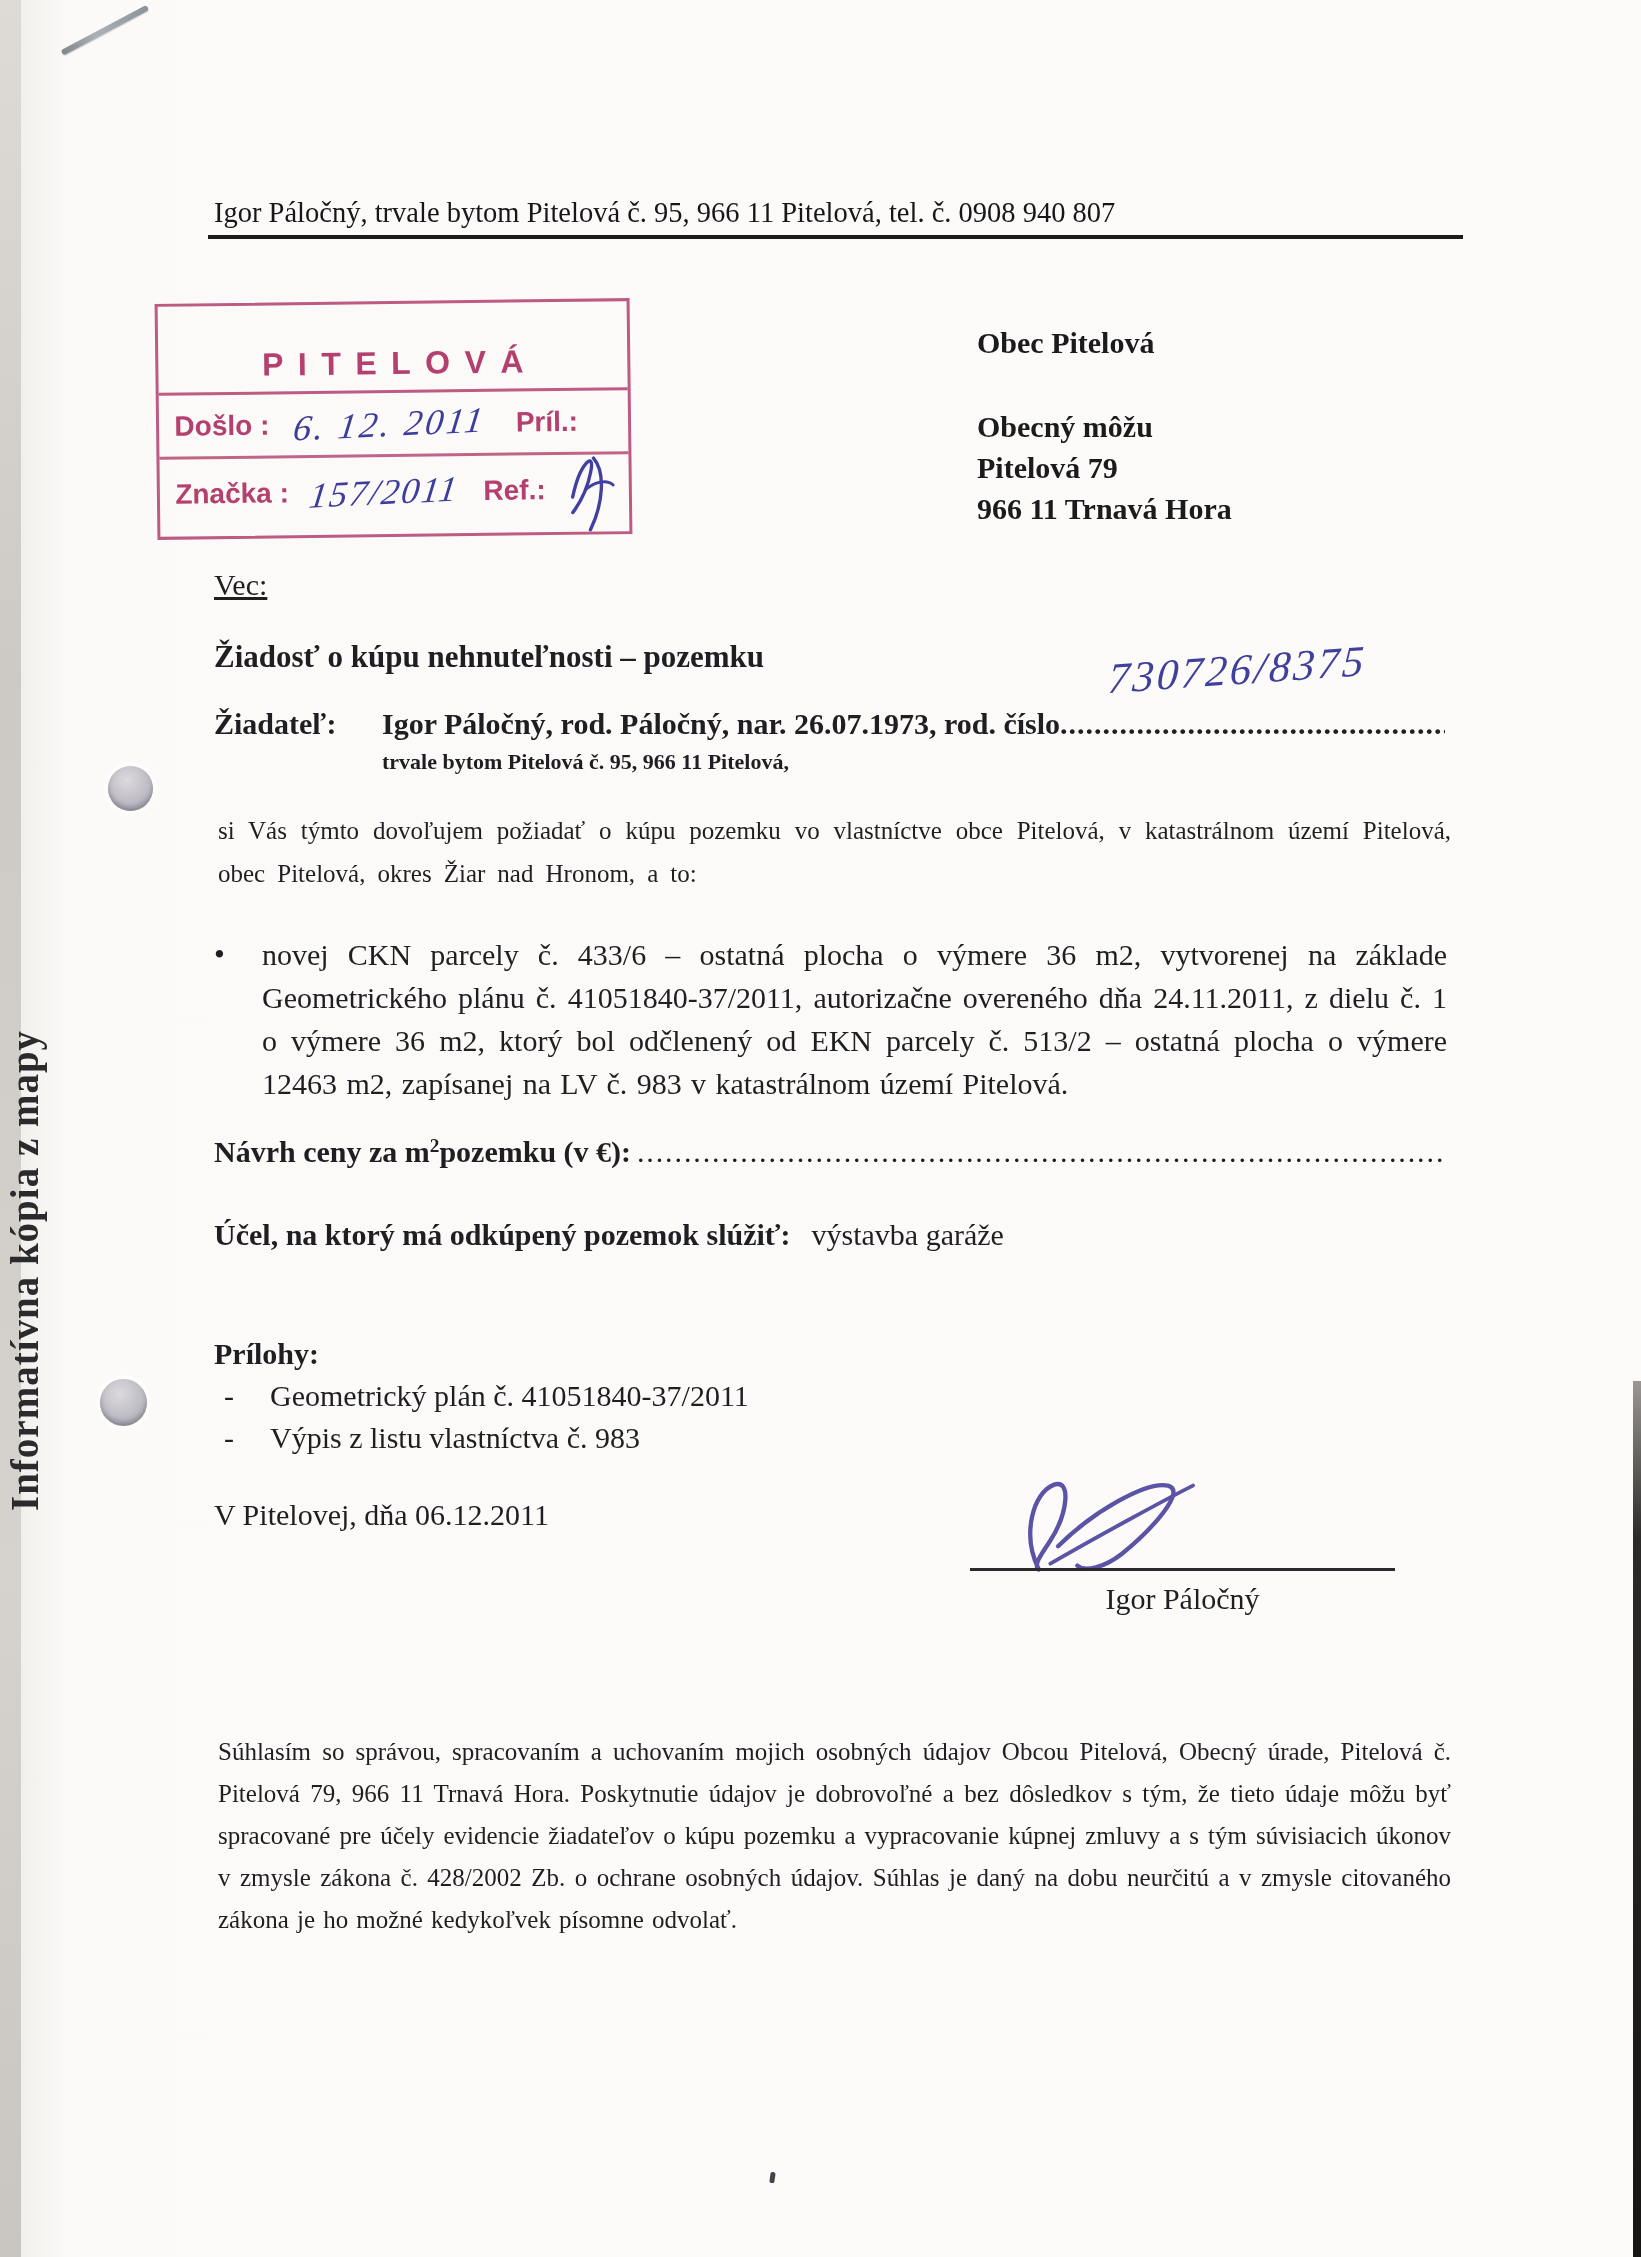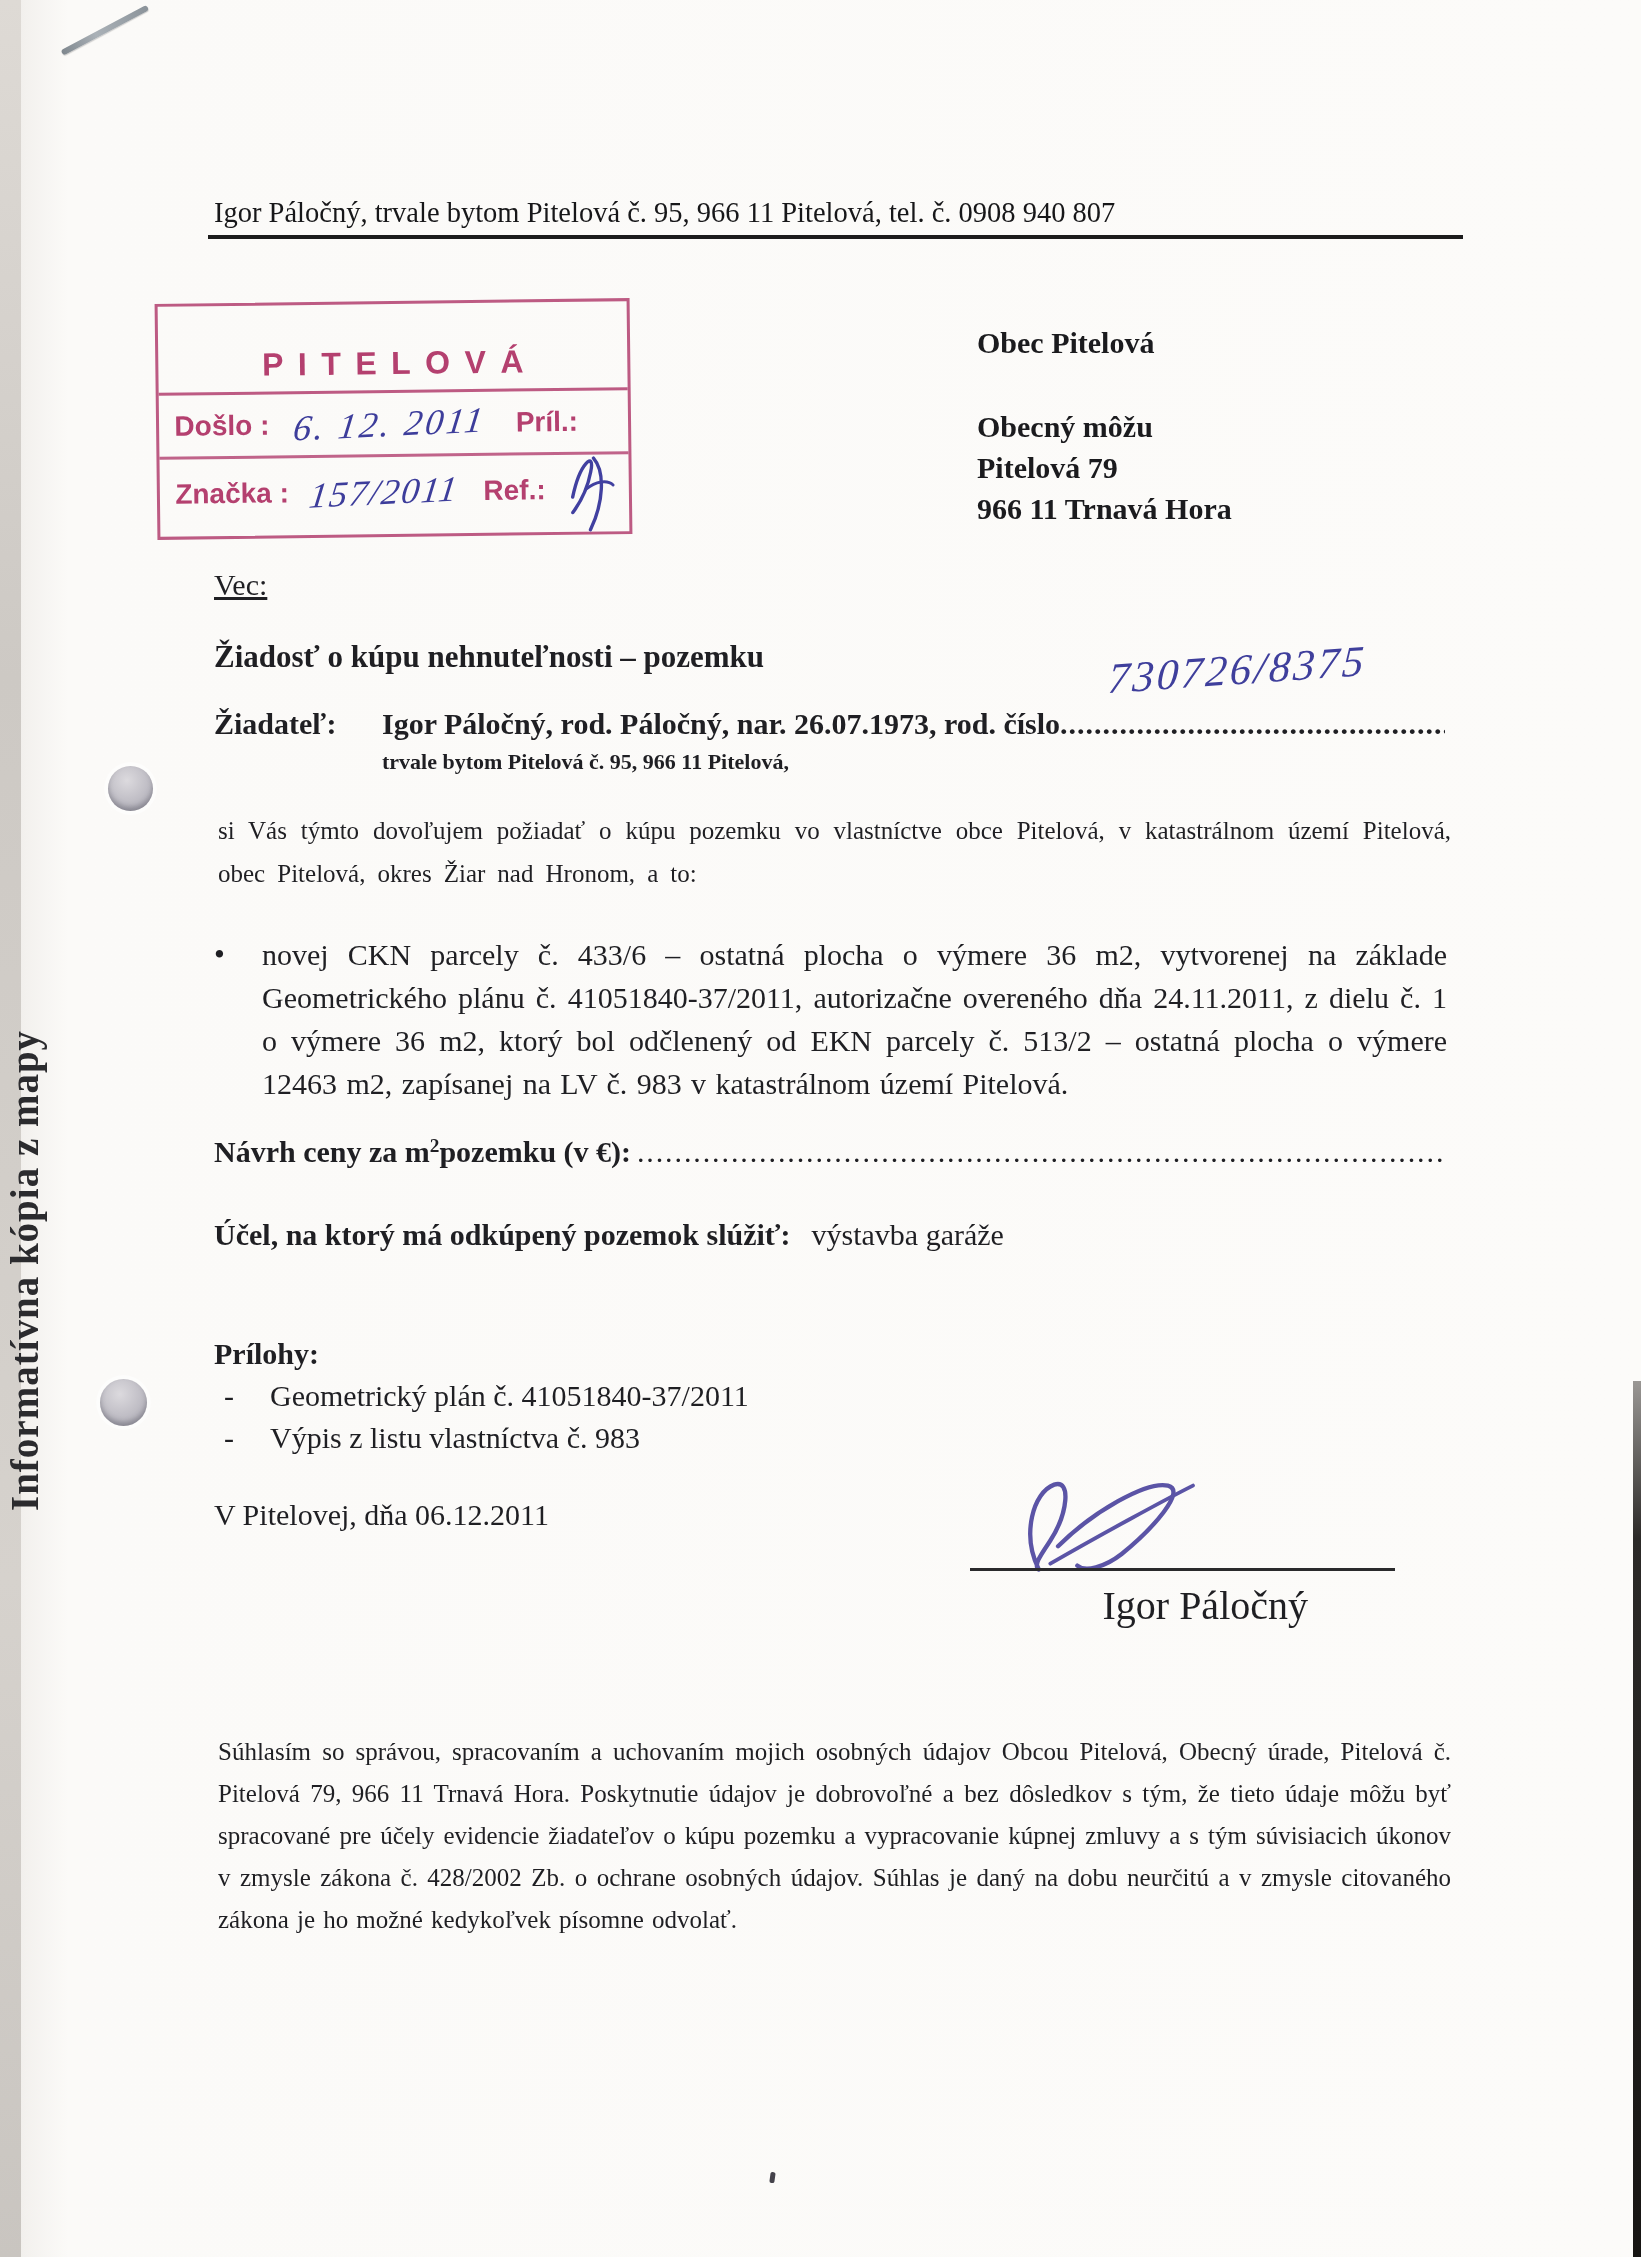--- a/index.html
+++ b/index.html
@@ -84,21 +84,21 @@
 
   .attach-title{position:absolute;left:214px;top:1337px;font-size:30px;font-weight:bold;}
   .attach-item{position:absolute;font-size:30px;}
   .attach-marker{position:absolute;left:224px;font-size:30px;}
   .ai1{top:1379px;} .ai2{top:1421px;}
   .attach-item{left:270px;text-align:center;}
 
   .place-date{position:absolute;left:214px;top:1498px;font-size:30px;}
   .signature-svg{position:absolute;left:994px;top:1475px;overflow:visible;}
   .signature-line{position:absolute;left:970px;top:1568px;width:425px;height:2.9px;background:#2a2a2c;}
-  .signature-name{position:absolute;left:1057px;top:1582px;width:251px;text-align:right;font-size:40px;}
+  .signature-name{position:absolute;left:1057px;top:1582px;width:251px;text-align:center;font-size:30px;}
 
   .consent{top:1731px;line-height:42px;word-spacing:1.9px;}
 </style>
 </head>
 <body>
 
 <div class="page">
 
   <div class="scan-strip-left"></div>
   <div class="scan-edge-right"></div>

